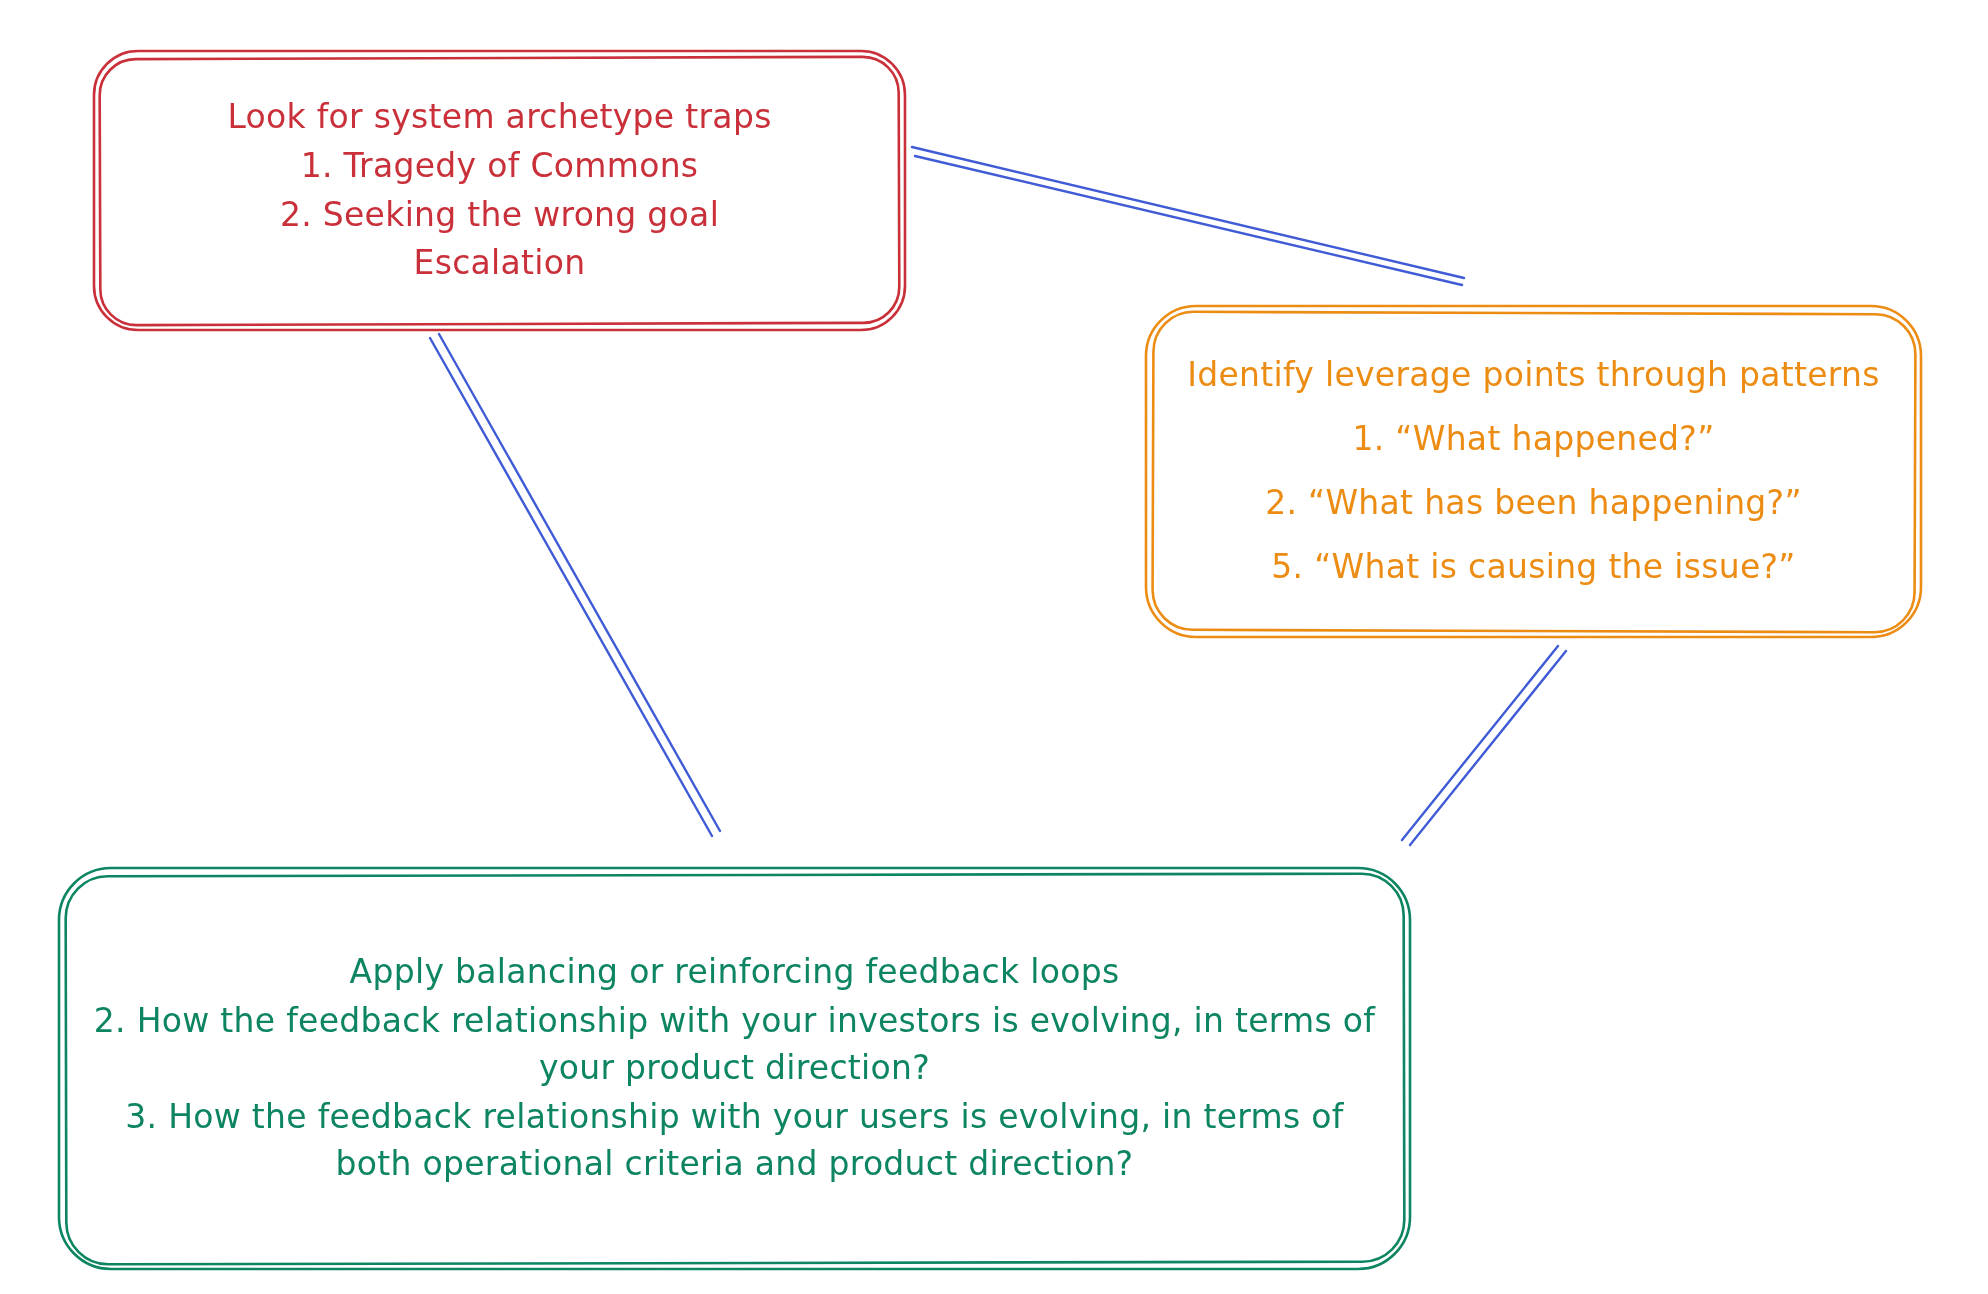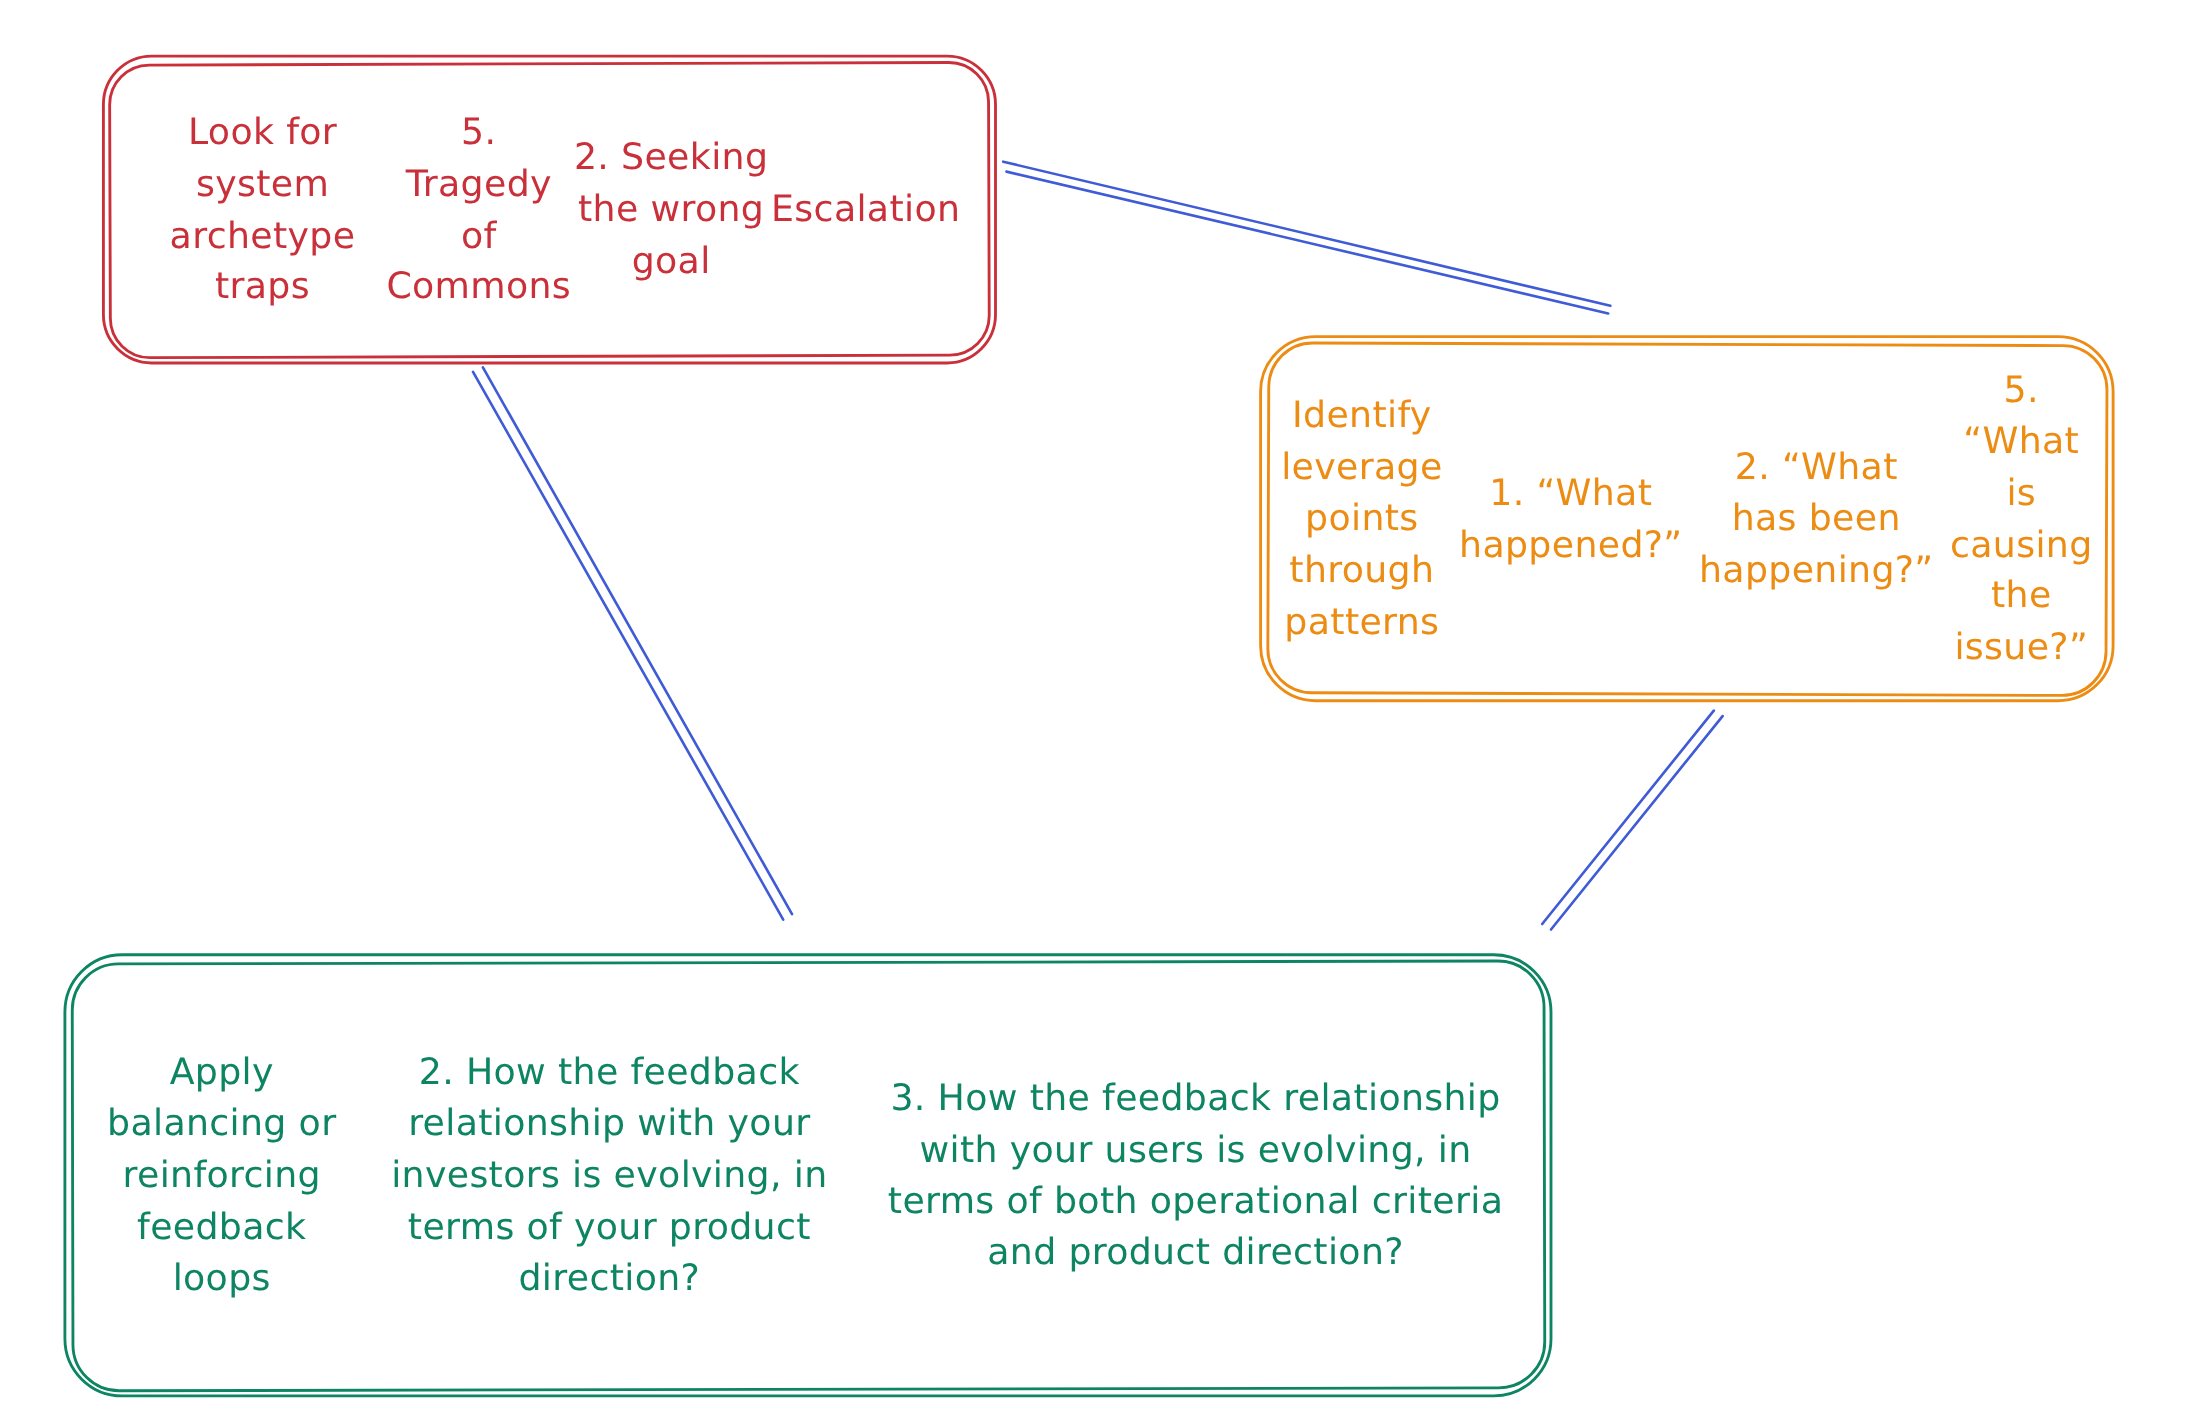--- a/index.html
+++ b/index.html
@@ -27,21 +27,21 @@
     pointer-events: none;
   }
   .stroke-red    { stroke: var(--red);    fill: none; stroke-width: 2.6; stroke-linecap: round; }
   .stroke-orange { stroke: var(--orange); fill: none; stroke-width: 2.6; stroke-linecap: round; }
   .stroke-green  { stroke: var(--green);  fill: none; stroke-width: 2.6; stroke-linecap: round; }
   .stroke-blue   { stroke: var(--blue);   fill: none; stroke-width: 2.4; stroke-linecap: round; }
 
   .node {
     position: absolute;
     display: flex;
-    flex-direction: row;
+    flex-direction: column;
     justify-content: center;
     align-items: center;
     text-align: center;
     box-sizing: border-box;
     padding: 18px 34px;
     letter-spacing: 0.3px;
     cursor: default;
   }
   .node .line {
     line-height: 1.42;
@@ -101,21 +101,21 @@
     </g>
 
     <g>
       <line class="stroke-blue" x1="1558" y1="646" x2="1402" y2="840"></line>
       <line class="stroke-blue" x1="1566" y1="651" x2="1410" y2="845"></line>
     </g>
   </svg>
 
   <div class="node node-red">
     <div class="line">Look for system archetype traps</div>
-    <div class="line">5. Tragedy of Commons</div>
+    <div class="line">1. Tragedy of Commons</div>
     <div class="line">2. Seeking the wrong goal</div>
     <div class="line">Escalation</div>
   </div>
 
   <div class="node node-orange">
     <div class="line">Identify leverage points through patterns</div>
     <div class="line">1. “What happened?”</div>
     <div class="line">2. “What has been happening?”</div>
     <div class="line">5. “What is causing the issue?”</div>
   </div>

